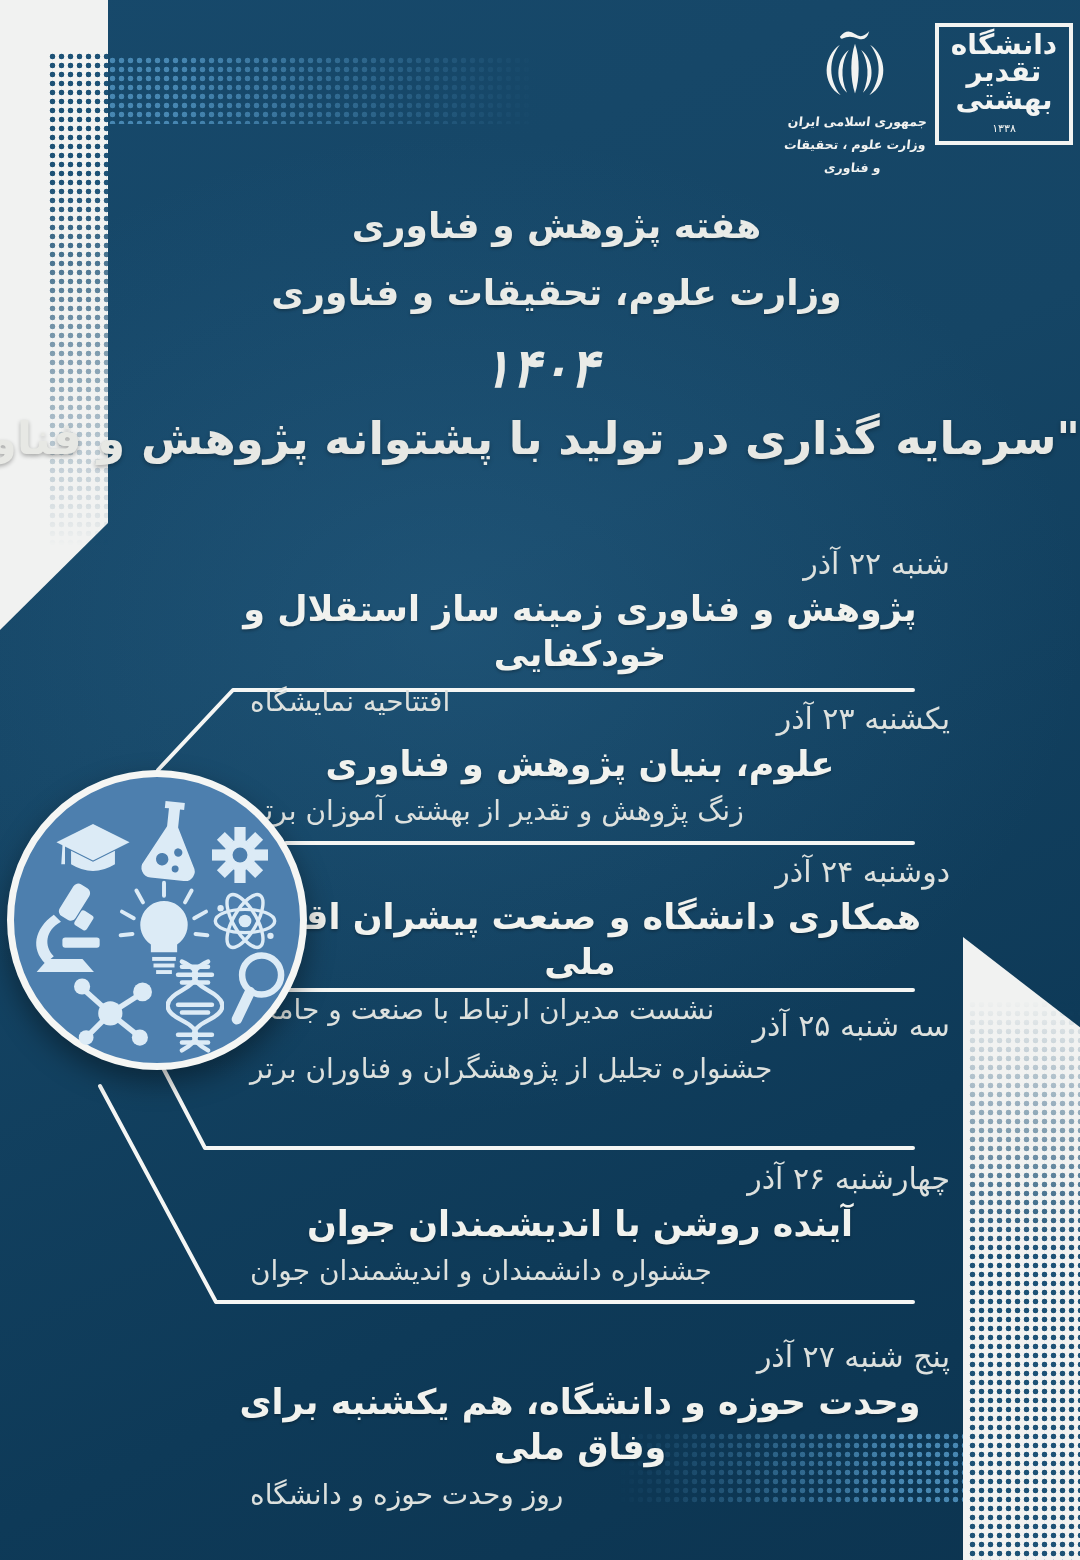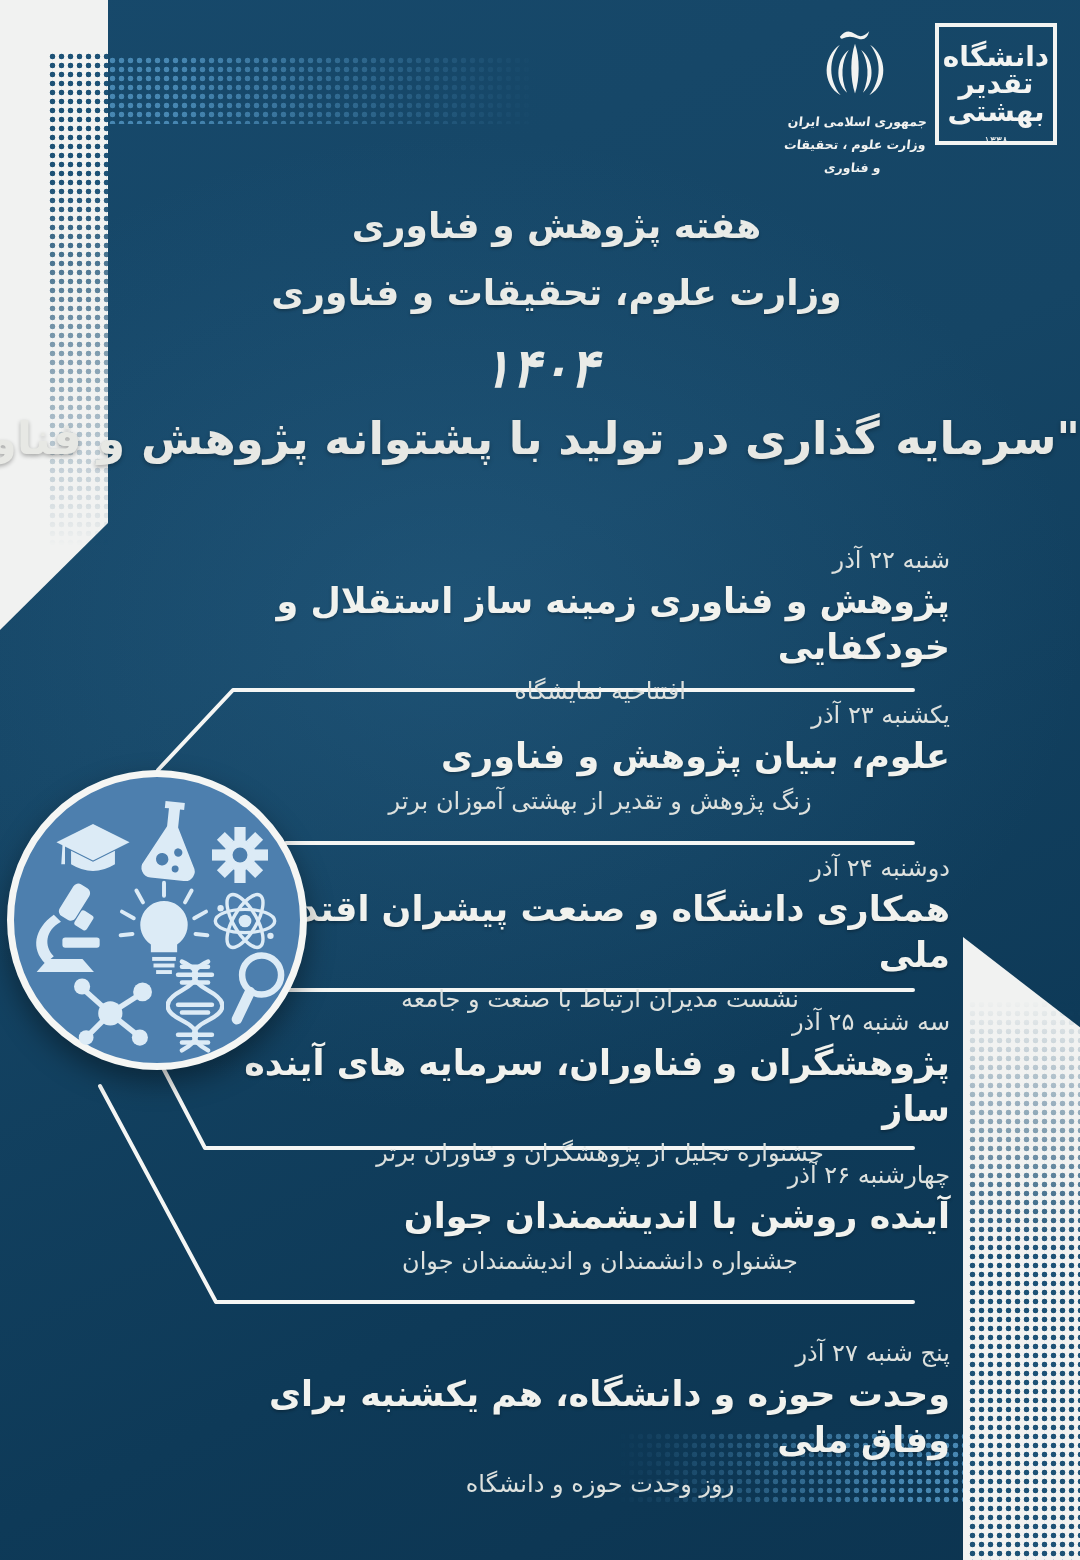--- a/index.html
+++ b/index.html
@@ -26,34 +26,34 @@
             mask-image:linear-gradient(to right,#000 15%,transparent 100%);}
   .dots-br-strip{left:968px;top:1000px;width:112px;height:560px;
     -webkit-mask-image:linear-gradient(to top,#000 55%,transparent 100%);
             mask-image:linear-gradient(to top,#000 55%,transparent 100%);}
   .dots-bottom-band{left:600px;top:1432px;width:363px;height:73px;
     -webkit-mask-image:linear-gradient(to left,#000 15%,transparent 95%);
             mask-image:linear-gradient(to left,#000 15%,transparent 95%);}
   
   .ministry-logo{position:absolute;left:780px;top:26px;width:150px;text-align:center;color:#f2f3f1;}
   .ministry-logo .caption{font-size:12.5px;font-weight:bold;line-height:1.85;transform:skewX(-6deg);}
-  .uni-logo{position:absolute;left:935px;top:23px;width:122px;height:122px;border:4px solid #f3f4f2;
-    box-sizing:border-box;color:#f3f4f2;text-align:center;padding-top:16px;}
+  .uni-logo{position:absolute;left:935px;top:23px;width:138px;height:122px;border:4px solid #f3f4f2;
+    box-sizing:border-box;color:#f3f4f2;text-align:center;padding-top:4px;}
   .uni-logo .cal{font-weight:bold;font-size:28px;line-height:0.98;letter-spacing:1px;}
   .uni-logo .yr{font-size:11px;margin-top:9px;letter-spacing:2px;}
   
   .title-block{position:absolute;left:0;top:208px;width:1080px;text-align:center;color:#e9ebe7;direction:rtl;}
   .t-line{font-weight:bold;font-size:36px;line-height:1.0;margin-bottom:31px;text-shadow:0 2px 3px rgba(0,0,0,0.25);margin-left:33px;}
   .t-year{font-weight:bold;font-size:54px;line-height:1.0;margin-bottom:18px;letter-spacing:4px;font-style:italic;}
   .t-slogan{font-weight:bold;font-size:45px;line-height:1.1;color:#e7e8e4;white-space:nowrap;text-shadow:0 2px 4px rgba(0,0,0,0.3);}
   
   .sched-item{position:absolute;right:130px;width:740px;direction:rtl;text-align:right;color:#e2e5e2;}
-  .s-date{font-size:24px;font-weight:400;line-height:1.25;color:#dde1de;}
-  .s-title{font-size:35px;font-weight:bold;line-height:1.3;color:#f1f2ee;margin-top:4px;text-shadow:0 2px 3px rgba(0,0,0,0.25);}
-  .s-sub{font-size:24px;font-weight:400;line-height:1.3;color:#dde1de;margin-top:6px;text-align:center;padding-left:40px;}
+  .s-date{font-size:30px;font-weight:400;line-height:1.25;color:#dde1de;}
+  .s-title{font-size:35px;font-weight:bold;line-height:1.3;color:#f1f2ee;margin-top:4px;text-shadow:0 2px 3px rgba(0,0,0,0.25);text-align:center;}
+  .s-sub{font-size:28px;font-weight:400;line-height:1.3;color:#dde1de;margin-top:6px;text-align:left;padding-left:40px;}
   #item-1{top:545px;} #item-2{top:700px;} #item-3{top:853px;}
   #item-4{top:1007px;} #item-5{top:1160px;} #item-6{top:1338px;}
   
   #connectors{position:absolute;left:0;top:0;width:1080px;height:1560px;pointer-events:none;}
   
   .sci-circle{position:absolute;left:7px;top:770px;width:300px;height:300px;border-radius:50%;
     background:#4d7fae;border:7px solid #f5f6f4;box-sizing:border-box;
     box-shadow:0 12px 28px rgba(0,0,0,0.38);}
   .sci-icon{position:absolute;}
 </style>
@@ -121,21 +121,20 @@
     <div class="s-title">علوم، بنیان پژوهش و فناوری</div>
     <div class="s-sub">زنگ پژوهش و تقدیر از بهشتی آموزان برتر</div>
   </div>
   <div class="sched-item" id="item-3">
     <div class="s-date">دوشنبه ۲۴ آذر</div>
     <div class="s-title">همکاری دانشگاه و صنعت پیشران اقتدار ملی</div>
     <div class="s-sub">نشست مدیران ارتباط با صنعت و جامعه</div>
   </div>
   <div class="sched-item" id="item-4">
     <div class="s-date">سه شنبه ۲۵ آذر</div>
-    <div class="s-title">پژوهشگران و فناوران، سرمایه های آینده ساز</div>
     <div class="s-sub">جشنواره تجلیل از پژوهشگران و فناوران برتر</div>
   </div>
   <div class="sched-item" id="item-5">
     <div class="s-date">چهارشنبه ۲۶ آذر</div>
     <div class="s-title">آینده روشن با اندیشمندان جوان</div>
     <div class="s-sub">جشنواره دانشمندان و اندیشمندان جوان</div>
   </div>
   <div class="sched-item" id="item-6">
     <div class="s-date">پنج شنبه ۲۷ آذر</div>
     <div class="s-title">وحدت حوزه و دانشگاه، هم یکشنبه برای وفاق ملی</div>

